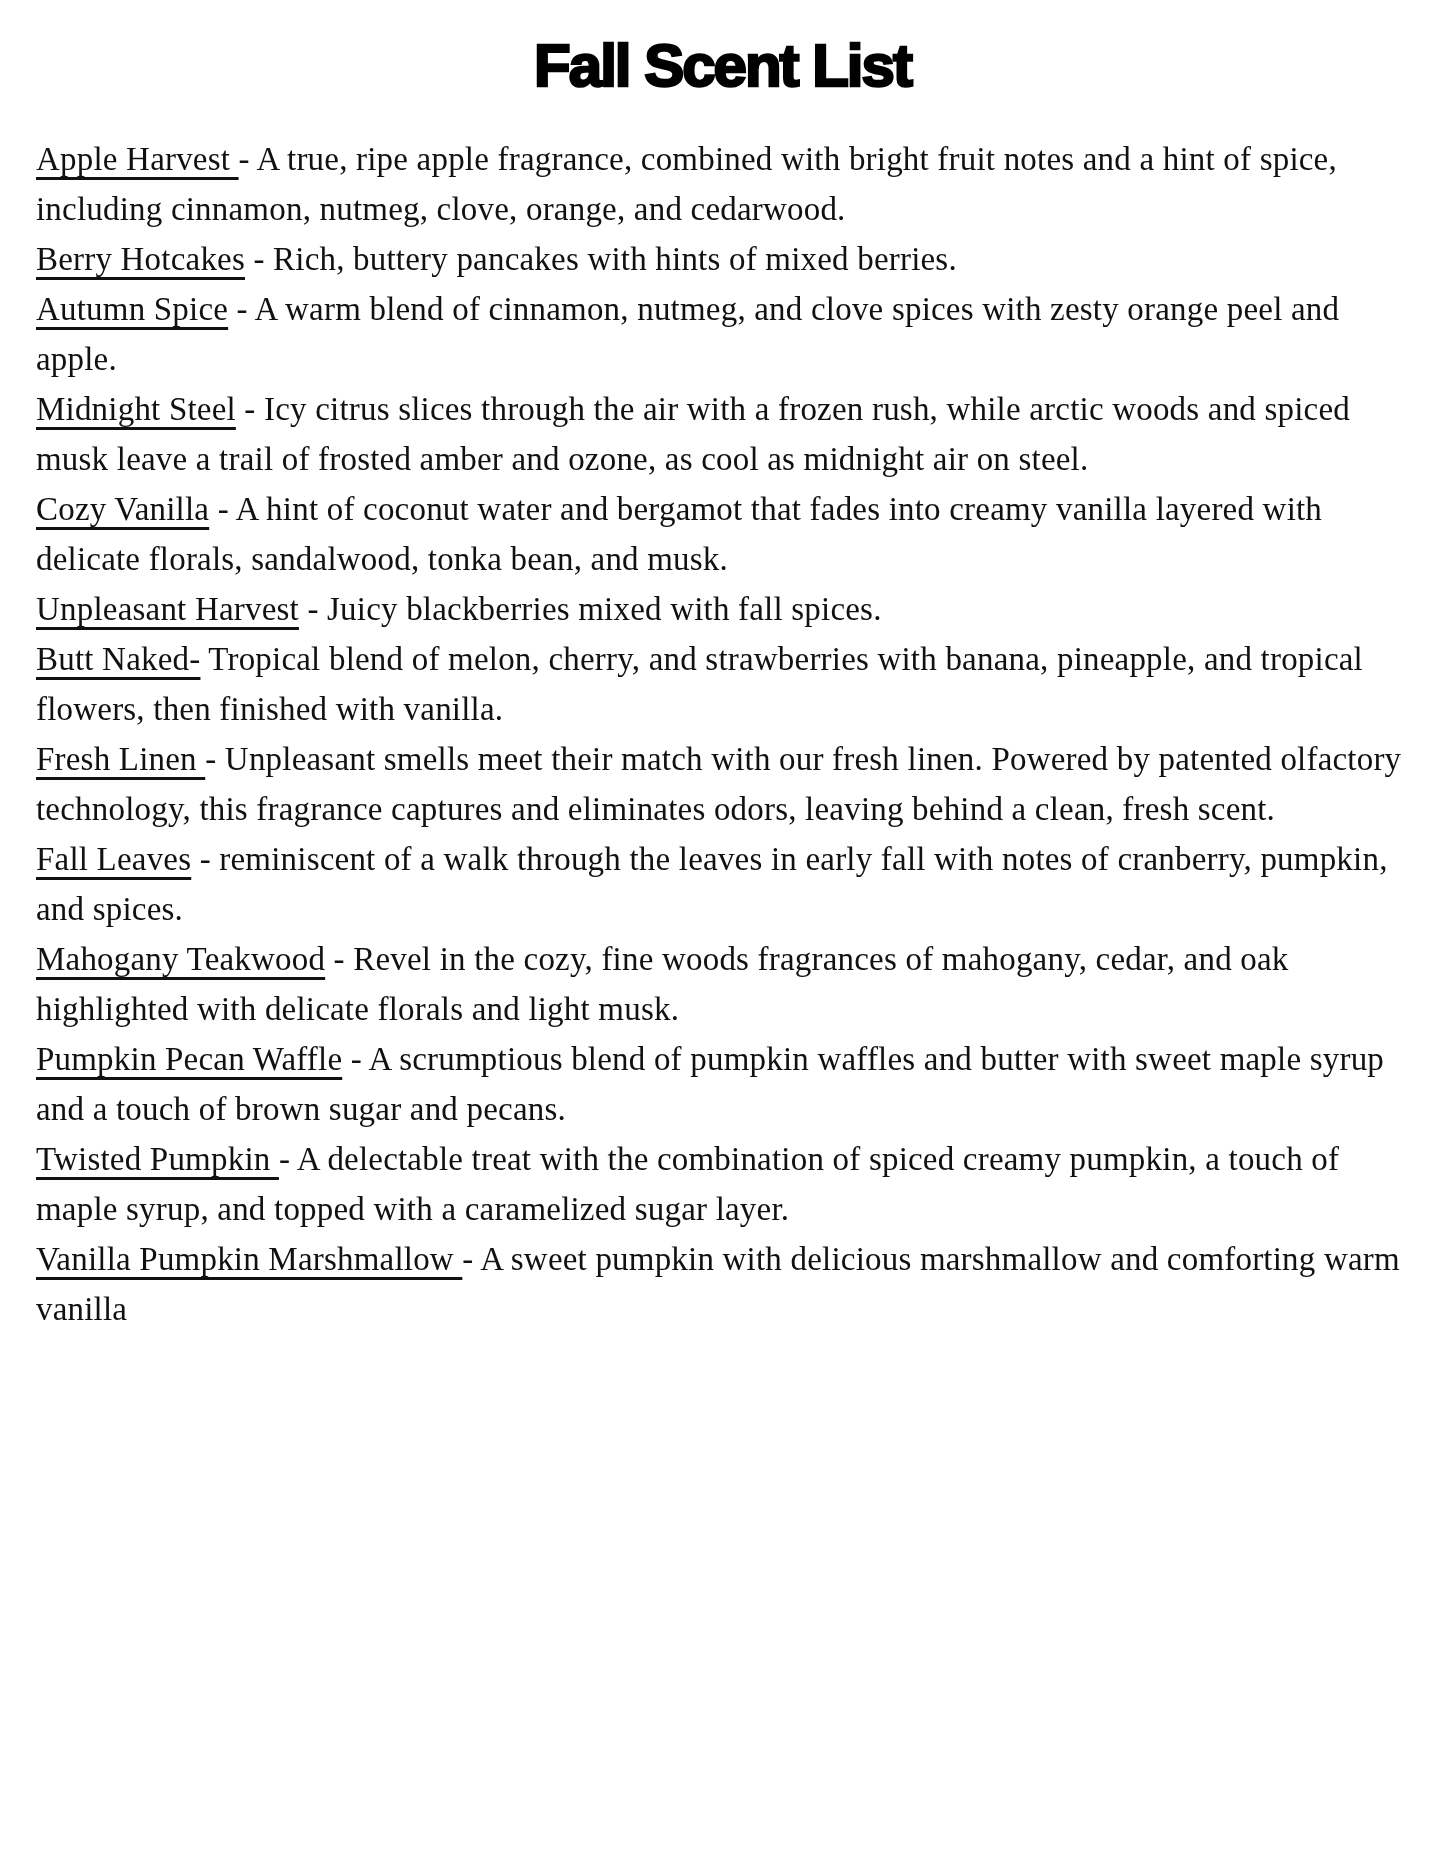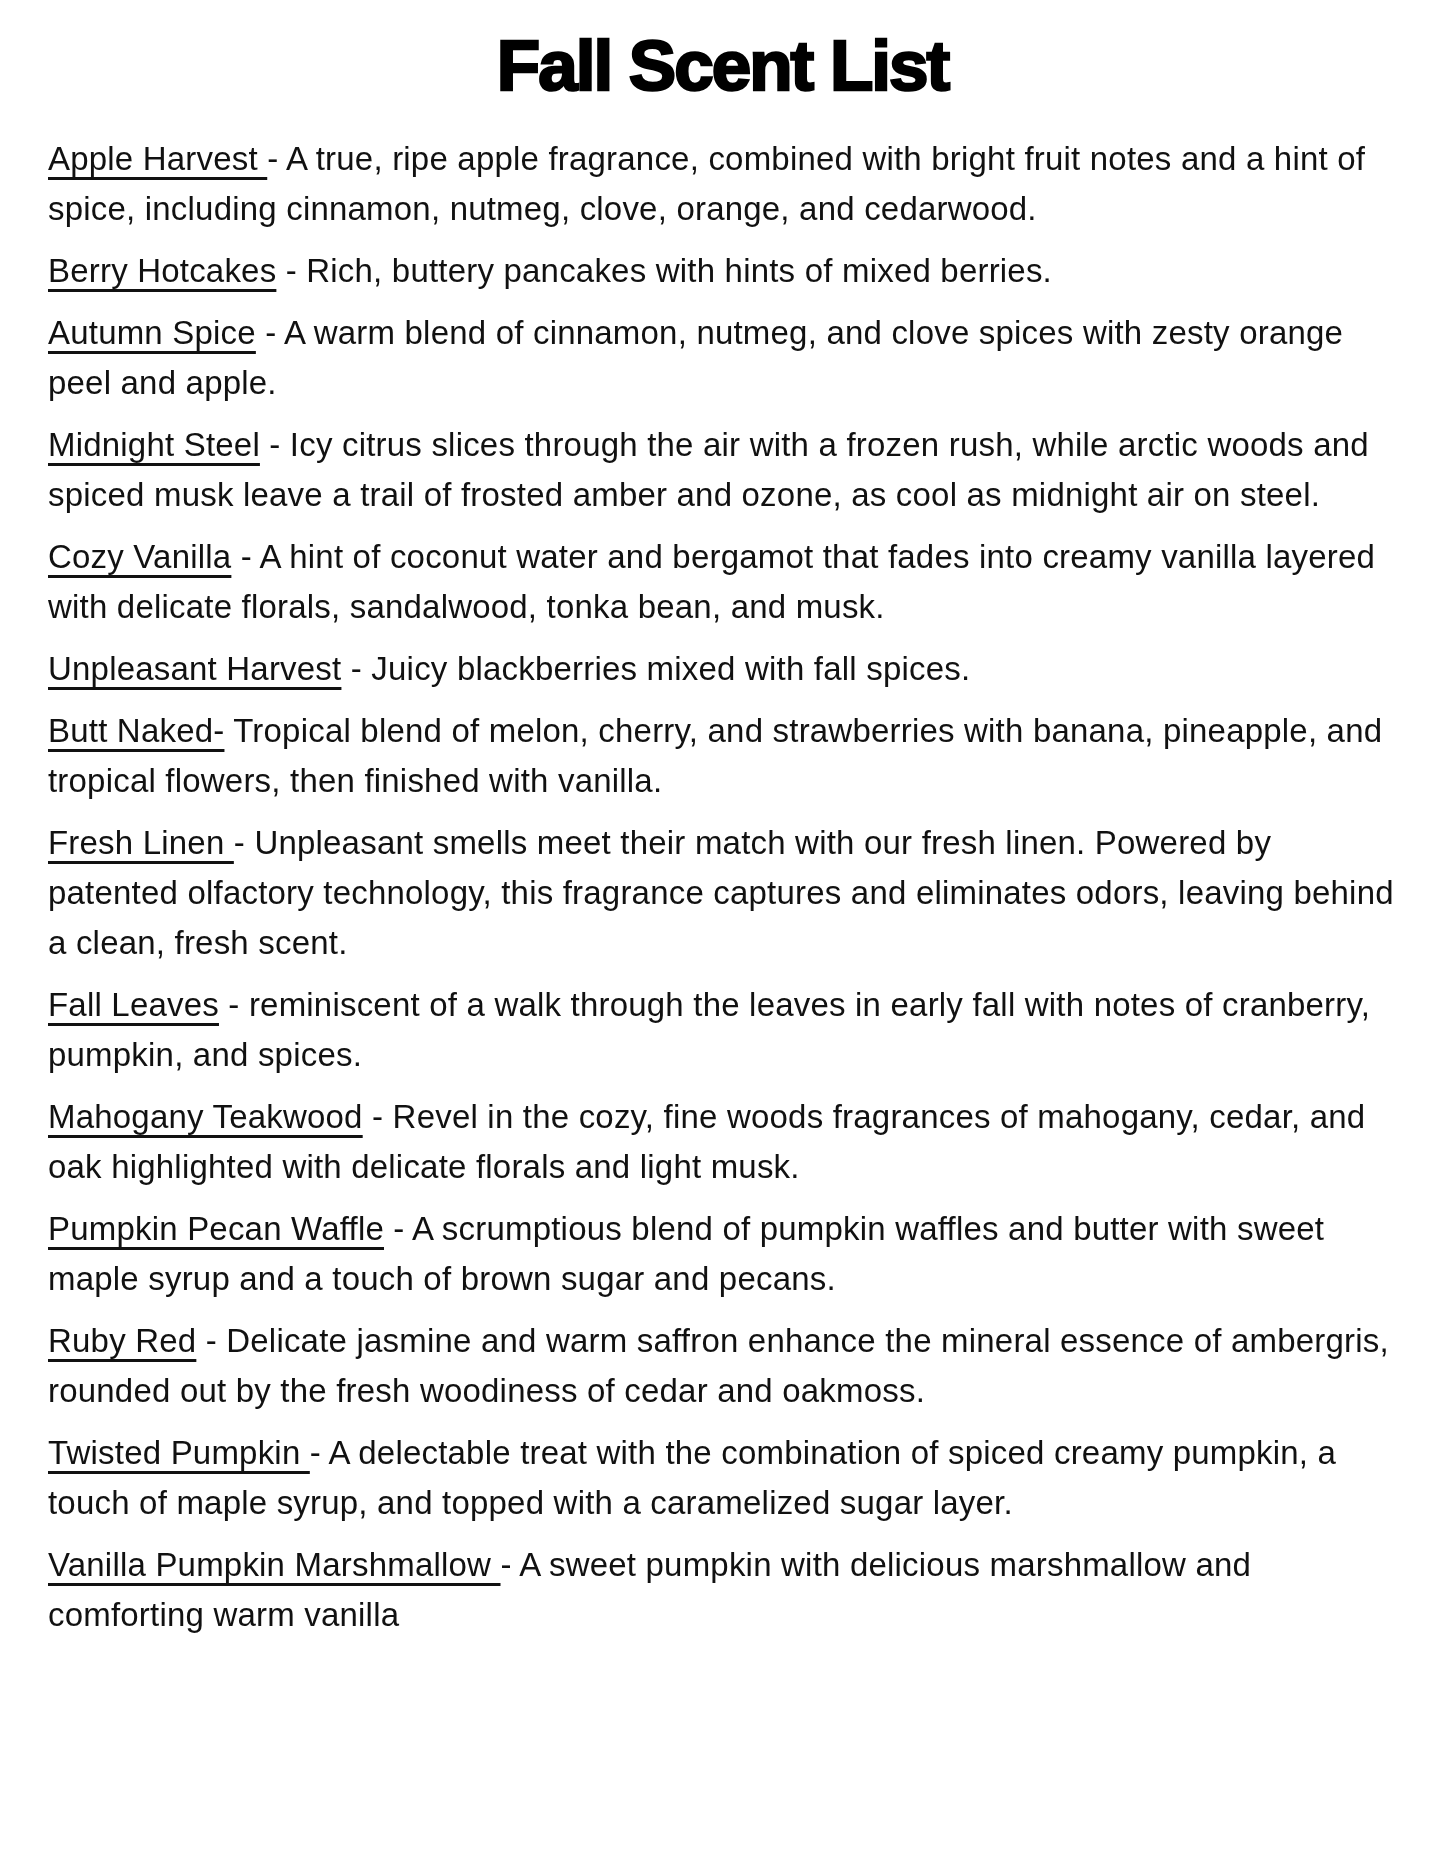--- a/index.html
+++ b/index.html
@@ -12,38 +12,39 @@
     width: 1445px;
     height: 1871px;
     background: #ffffff;
     overflow: hidden;
     font-family: "Liberation Sans", sans-serif;
     box-sizing: border-box;
   }
   .page-title {
     margin: 14px 0 16px 0;
     text-align: center;
-    font-size: 71px;
+    font-size: 60px;
     line-height: 104px;
     font-weight: 800;
     letter-spacing: -2px;
     color: #000000;
     -webkit-text-stroke: 2.5px #000000;
     font-family: "Liberation Sans", sans-serif;
   }
   .scent-list {
     padding: 0 34px 0 36px;
     color: #111111;
     font-size: 33px;
     line-height: 50px;
     font-weight: 400;
     letter-spacing: 0.2px;
   }
   .scent {
-    margin: 12px;
+    margin: 0;
+    font-family: Liberation Serif, serif;
   }
   .scent-name {
     text-decoration: underline;
     text-decoration-thickness: 3px;
     text-underline-offset: 7px;
   }
   .scent-desc {
     text-decoration: none;
   }
 </style>
@@ -70,20 +71,19 @@
 
   <p class="scent"><span class="scent-name">Fresh Linen </span><span class="scent-desc">- Unpleasant smells meet their match with our fresh linen. Powered by patented olfactory technology, this fragrance captures and eliminates odors, leaving behind a clean, fresh scent.</span></p>
 
   <p class="scent"><span class="scent-name">Fall Leaves</span><span class="scent-desc"> - reminiscent of a walk through the leaves in early fall with notes of cranberry, pumpkin, and spices.</span></p>
 
   <p class="scent"><span class="scent-name">Mahogany Teakwood</span><span class="scent-desc"> - Revel in the cozy, fine woods fragrances of mahogany, cedar, and oak highlighted with delicate florals and light musk.</span></p>
 
 
   <p class="scent"><span class="scent-name">Pumpkin Pecan Waffle</span><span class="scent-desc"> - A scrumptious blend of pumpkin waffles and butter with sweet maple syrup and a touch of brown sugar and pecans.</span></p>
 
-  <p class="scent"><span class="scent-name">Ruby Red</span><span class="scent-desc"> - Delicate jasmine and warm saffron enhance the mineral essence of ambergris, rounded out by the fresh woodiness of cedar and oakmoss.</span></p>
 
   <p class="scent"><span class="scent-name">Twisted Pumpkin </span><span class="scent-desc">- A delectable treat with the combination of spiced creamy pumpkin, a touch of maple syrup, and topped with a caramelized sugar layer.</span></p>
 
   <p class="scent"><span class="scent-name">Vanilla Pumpkin Marshmallow </span><span class="scent-desc">- A sweet pumpkin with delicious marshmallow and comforting warm vanilla</span></p>
 
 </div>
 </div>
 
 </body></html>

